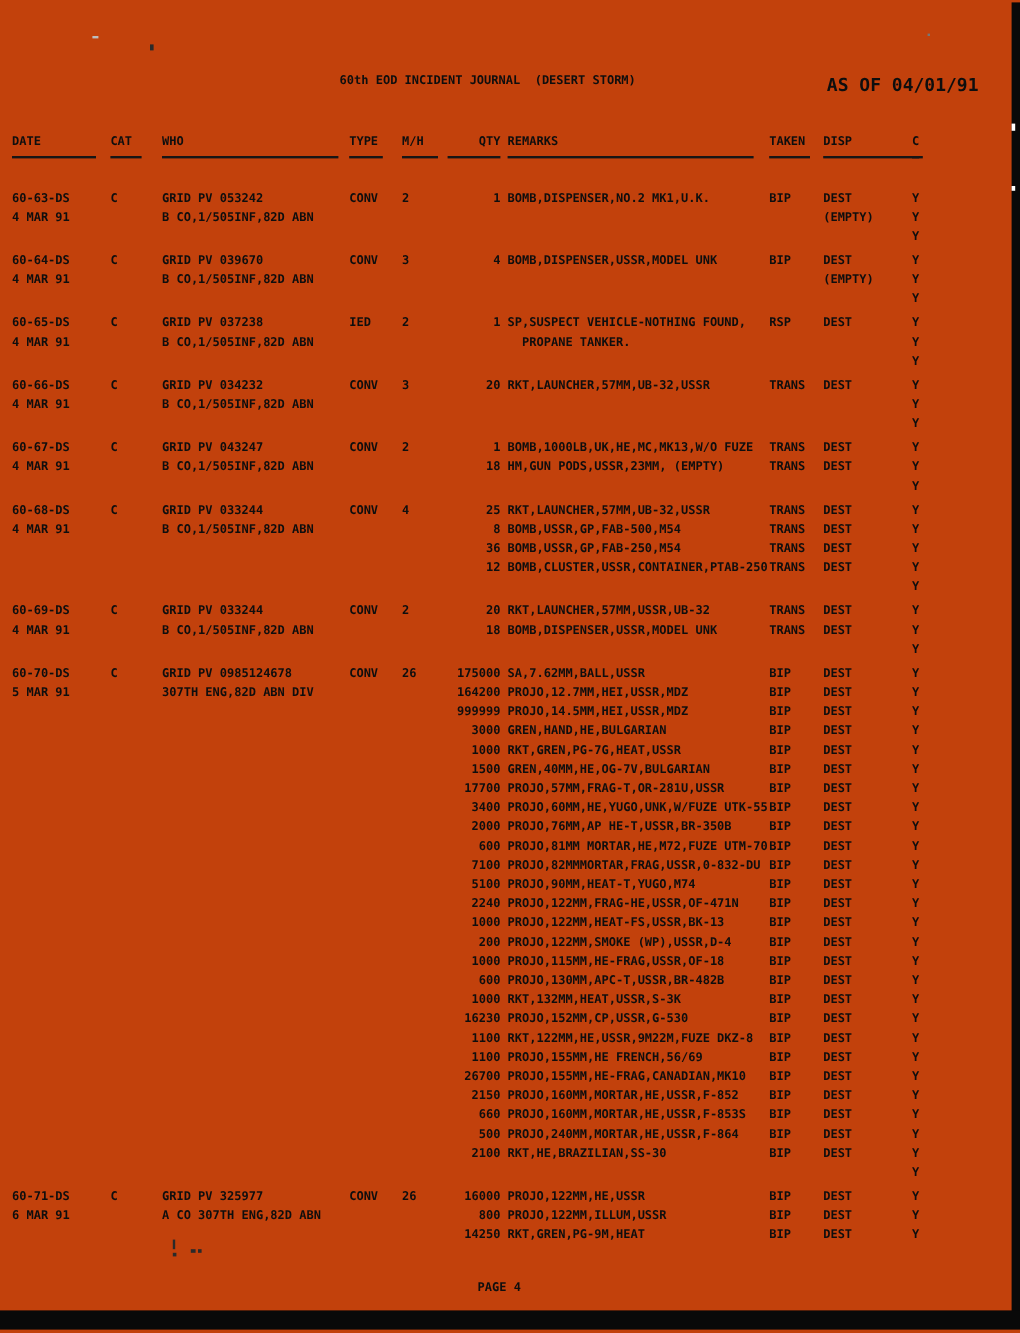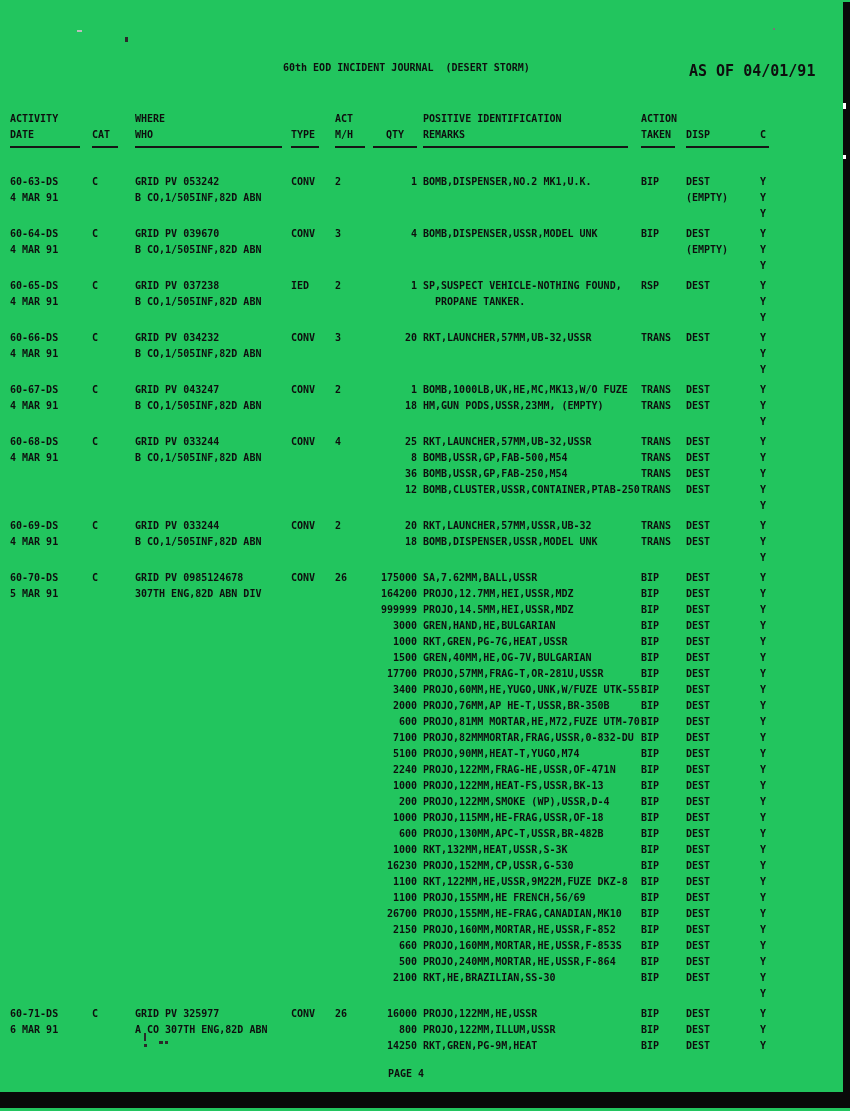--- a/index.html
+++ b/index.html
@@ -1,72 +1,60 @@
 <!DOCTYPE html>
 <html><head>
 <meta charset="utf-8">
 <style>
   html,body{margin:0;padding:0;}
   body{
     width:850px;height:1111px;background:#ffffff;position:relative;overflow:hidden;
     font-family:"DejaVu Sans Mono","Liberation Mono",monospace;
     font-weight:700;color:#0e0e0e;
   }
-  .page{position:absolute;inset:0;background:#22c55e;}
+  .page{position:absolute;inset:0;background:#c2410c;}
   .title{position:absolute;top:62px;left:283px;font-size:10px;white-space:pre;}
   .asof{position:absolute;top:62px;left:689px;font-size:15px;white-space:pre;}
   .table{position:absolute;top:111px;left:0;font-size:10px;line-height:16px;}
   .line{display:flex;white-space:pre;padding-left:10px;}
   .line > span{flex:none;display:block;}
   .col-a{width:82px;}
   .col-cat{width:43px;}
   .col-w{width:156px;}
   .col-type{width:44px;}
   .col-mh{width:36px;}
   .col-qty{width:46px;text-align:right;}
   .col-rem{width:218px;padding-left:6px;}
   .col-act{width:45px;}
   .col-disp{width:74px;}
   .col-c{width:14px;}
-  .thead .col-qty{text-align:center;padding-left:2px;width:44px;}
+  .thead .col-qty{text-align:right;padding-left:2px;width:44px;}
   .dashrow{height:8px;}
   .dash{height:2px;background:#161616;margin-top:3px;}
   .d-a{width:70px;} .d-cat{width:26px;} .d-w{width:147px;} .d-type{width:28px;}
   .d-mh{width:30px;} .d-qty{width:44px;} .d-rem{width:205px;} .d-act{width:34px;}
   .d-disp{width:83px;} .d-c{width:6px;}
   #rows{margin-top:23px;}
   .block{margin-bottom:4px;}
-  .footer{position:absolute;top:1068px;left:388px;font-size:10px;white-space:pre;}
+  .footer{position:absolute;top:1068px;left:398px;font-size:10px;white-space:pre;}
   .right-bar{position:absolute;left:843px;top:2px;width:7px;height:1094px;background:#090909;}
   .right-bar .notch{position:absolute;left:0;width:3px;height:6px;background:#fff;}
   .bottom-bar{position:absolute;left:0;top:1092px;width:850px;height:16px;background:#090909;}
   .artifact{position:absolute;background:#2a2a2a;}
 </style>
 </head>
 <body>
 
 <div class="page">
 
   <div class="title">60th EOD INCIDENT JOURNAL  (DESERT STORM)</div>
   <div class="asof">AS OF 04/01/91</div>
 
   <div class="table">
     <div class="thead">
-      <div class="line">
-        <span class="col-a">ACTIVITY</span>
-        <span class="col-cat"></span>
-        <span class="col-w">WHERE</span>
-        <span class="col-type"></span>
-        <span class="col-mh">ACT</span>
-        <span class="col-qty"></span>
-        <span class="col-rem">POSITIVE IDENTIFICATION</span>
-        <span class="col-act">ACTION</span>
-        <span class="col-disp"></span>
-        <span class="col-c"></span>
-      </div>
       <div class="line">
         <span class="col-a">DATE</span>
         <span class="col-cat">CAT</span>
         <span class="col-w">WHO</span>
         <span class="col-type">TYPE</span>
         <span class="col-mh">M/H</span>
         <span class="col-qty">QTY</span>
         <span class="col-rem">REMARKS</span>
         <span class="col-act">TAKEN</span>
         <span class="col-disp">DISP</span>

